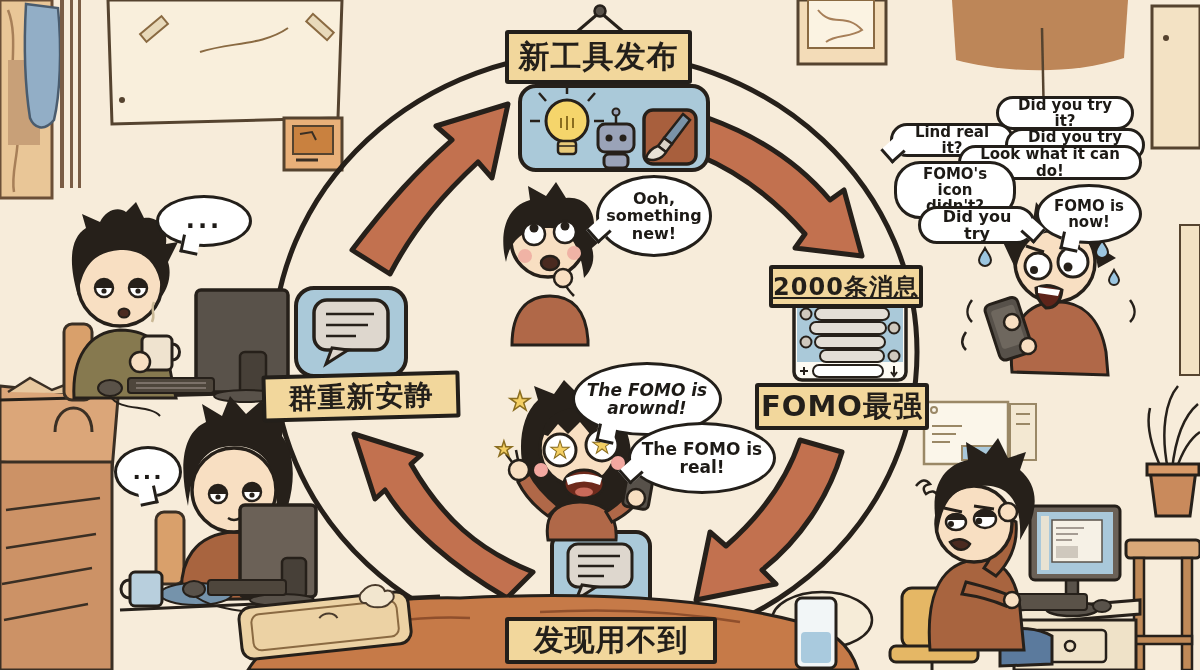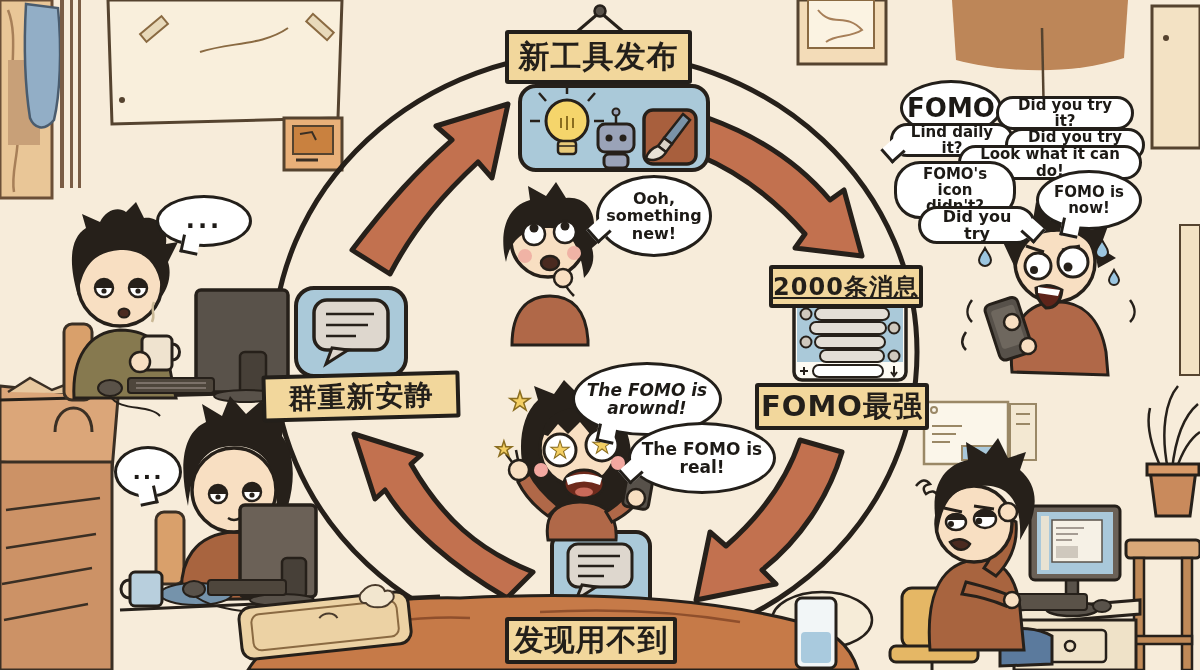--- a/index.html
+++ b/index.html
@@ -327,34 +327,33 @@
 
   <g>
     <rect x="796" y="598" width="40" height="70" rx="6" fill="#f2f6f7" stroke="#26201a" stroke-width="3"></rect>
     <rect x="801" y="632" width="30" height="31" rx="4" fill="#a9cade"></rect>
   </g>
 </svg>
 
 <div class="sign" style="left:505px;top:30px;width:187px;height:54px;font-size:31px;">新工具发布</div>
 <div class="sign" style="left:769px;top:265px;width:154px;height:43px;font-size:24px;text-decoration:underline;">2000条消息</div>
 <div class="sign" style="left:755px;top:383px;width:174px;height:47px;font-size:29px;">FOMO最强</div>
-<div class="sign" style="left:505px;top:617px;width:172px;height:47px;font-size:30px;">发现用不到</div>
+<div class="sign" style="left:505px;top:617px;width:212px;height:47px;font-size:30px;">发现用不到</div>
 <div class="sign" style="left:262px;top:373px;width:198px;height:47px;font-size:28px;transform:rotate(-1.5deg);">群重新安静</div>
 
 <div class="bubble ell t-bl" style="left:156px;top:195px;width:96px;height:52px;font-size:24px;letter-spacing:3px;font-weight:bold;">...</div>
 
 <div class="bubble ell t-l" style="left:596px;top:175px;width:116px;height:82px;font-size:16px;">Ooh, something new!</div>
 
-<div class="bubble ell t-bl" style="left:900px;top:80px;width:102px;height:56px;font-size:26px;font-weight:bold;">FOMO</div>
 <div class="bubble pill" style="left:996px;top:96px;width:138px;height:34px;font-size:15px;">Did you try it?</div>
-<div class="bubble pill t-l" style="left:890px;top:123px;width:124px;height:34px;font-size:15px;">Lind daily it?</div>
+<div class="bubble pill t-l" style="left:890px;top:123px;width:124px;height:34px;font-size:15px;">Lind real it?</div>
 <div class="bubble pill" style="left:1005px;top:128px;width:140px;height:34px;font-size:15px;">Did you try it?</div>
 <div class="bubble pill" style="left:958px;top:145px;width:184px;height:35px;font-size:15px;">Look what it can do!</div>
 <div class="bubble rr t-br" style="left:894px;top:161px;width:122px;height:58px;font-size:15px;">FOMO's icon didn't?</div>
-<div class="bubble ell t-bl" style="left:1036px;top:170px;width:106px;height:60px;font-size:15px;text-align:center;">FOMO is now!</div>
+<div class="bubble ell t-bl" style="left:1036px;top:184px;width:106px;height:60px;font-size:15px;text-align:center;">FOMO is now!</div>
 <div class="bubble pill t-r" style="left:918px;top:206px;width:118px;height:38px;font-size:16px;">Did you try</div>
 
 <div class="bubble ell t-bl" style="left:572px;top:362px;width:150px;height:74px;font-size:17px;font-style:italic;">The FOMO is arownd!</div>
 <div class="bubble ell t-l" style="left:628px;top:422px;width:148px;height:72px;font-size:17px;">The FOMO is real!</div>
 
 <div class="bubble ell t-br" style="left:114px;top:446px;width:68px;height:52px;font-size:22px;letter-spacing:2px;font-weight:bold;">...</div>
 
 
 </div>
 

